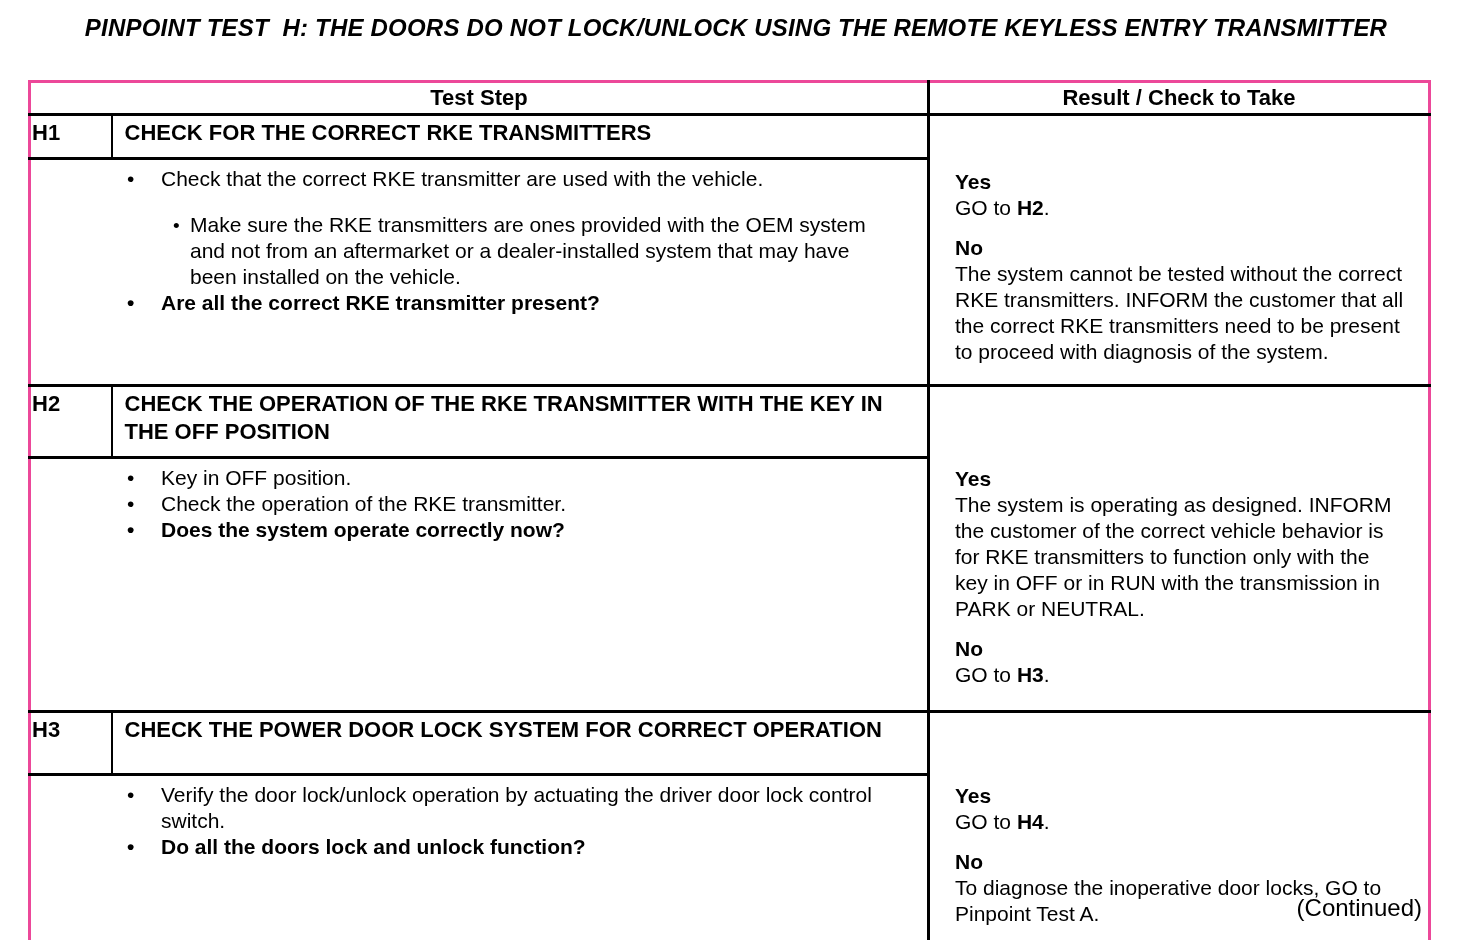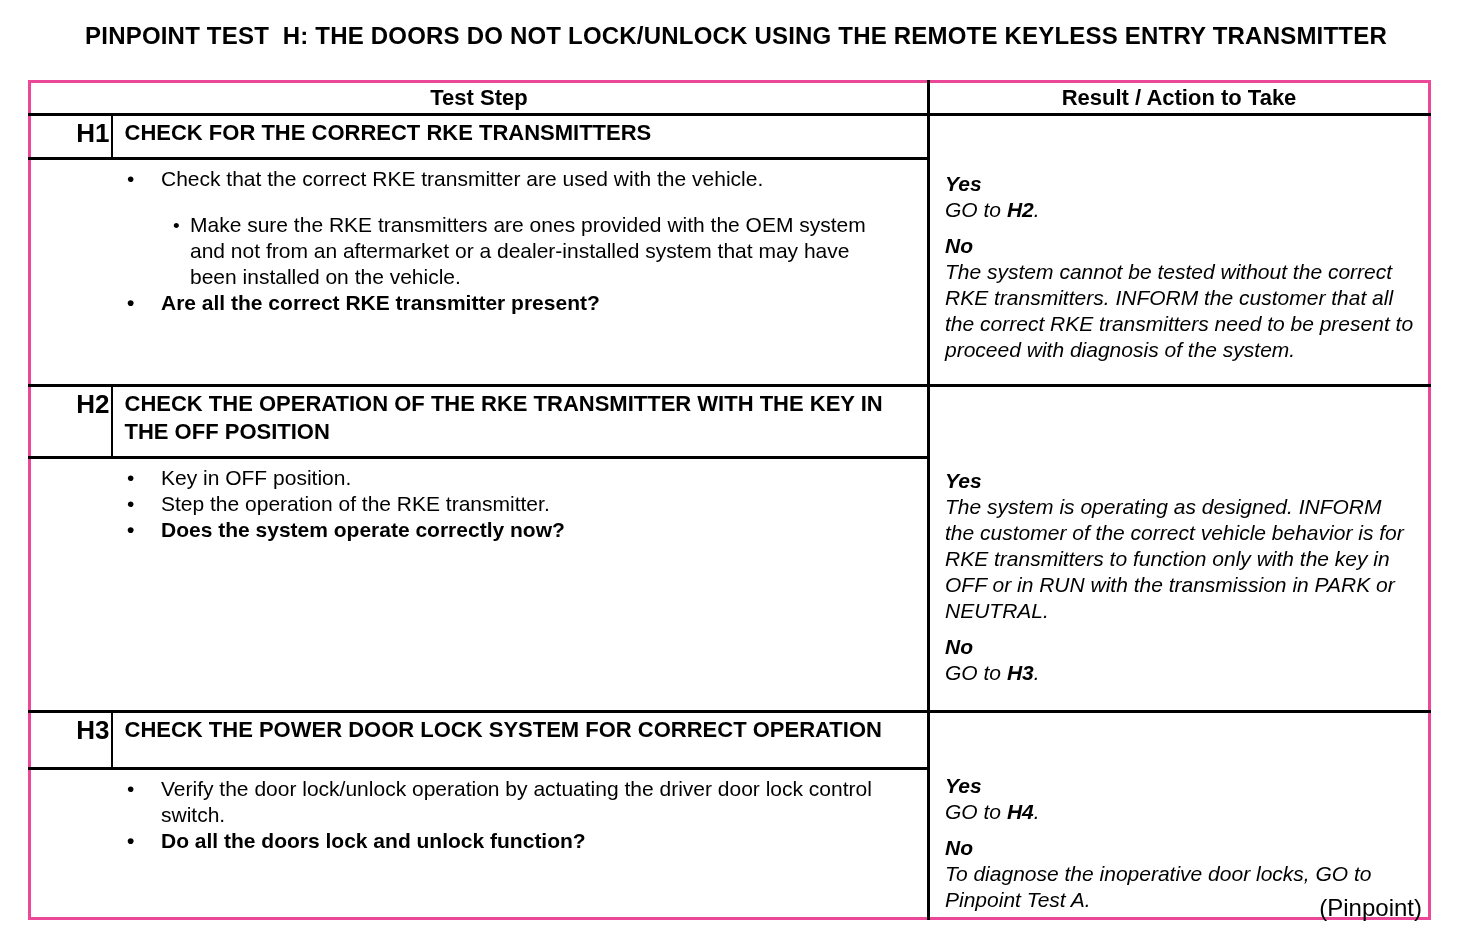--- a/index.html
+++ b/index.html
@@ -5,24 +5,24 @@
   * { box-sizing: border-box; }
   html, body { margin: 0; padding: 0; }
   body {
     width: 1472px; height: 940px;
     position: relative; overflow: hidden;
     background: #ffffff; color: #000000;
     font-family: "Liberation Sans", "DejaVu Sans", sans-serif;
   }
 
   .doc-title {
-    width: 1404px; margin: 8px auto; padding-top: 13px;
+    width: 1404px; margin: 0 auto; padding-top: 13px;
     text-align: center; font-weight: 700;
     font-size: 24px; line-height: 29px;
-    white-space: pre-wrap; letter-spacing: 0.2px;
+    white-space: pre-wrap; letter-spacing: 0.2px; font-style: italic;
   }
 
   table.pinpoint {
     position: absolute; left: 28px; top: 80px;
     width: 1400px; table-layout: fixed;
     border-collapse: collapse;
     border: 3px solid #ec4899;
   }
 
   th {
@@ -31,22 +31,22 @@
     border-bottom: 2px solid #000;
   }
   th.result-h { border-left: 3px solid #000; }
 
   tr.title-row td { border-top: 3px solid #000; }
 
   td { vertical-align: top; }
 
   td.step-id {
     border-right: 2px solid #000; border-bottom: 3px solid #000;
-    text-align: right; font-weight: 700;
-    font-size: 26px; line-height: 28px; padding-top: 3px;
+    text-align: left; font-weight: 700;
+    font-size: 22px; line-height: 28px; padding-top: 3px;
   }
   td.step-title {
     border-bottom: 3px solid #000;
     font-weight: 700; font-size: 22px; line-height: 28px;
     padding: 3px 30px 10px 12px;
   }
   td.step-body { padding: 6px 30px 0 0; }
 
   tr.h1t { height: 34px; }  tr.h1b { height: 227px; }
   tr.h2t { height: 56px; }  tr.h2b { height: 254px; }
@@ -61,21 +61,21 @@
   ul.bullets li.q { font-weight: 700; }
 
   td.result {
     border-left: 3px solid #000;
     vertical-align: middle;
     font-size: 21px; line-height: 26px;
     padding: 0 8px 0 11px;
   }
   td.result.pt-h1 { padding-top: 34px; }
   td.result.pt-h23 { padding-top: 56px; }
-  .res-block { margin: 4px; font-style: italic; }
+  .res-block { margin: 14px; }
   .res-block + .res-block { margin-top: 10px; }
   .res-label { font-weight: 700; }
   .res-block p { margin: 0; }
   .goto-target { font-weight: 700; }
 
   .continued {
     position: absolute; top: 893px; right: 50px;
     font-size: 24px; line-height: 30px;
   }
 </style>
@@ -87,21 +87,21 @@
 <table class="pinpoint">
   <colgroup>
     <col style="width:82px">
       <col style="width:817px">
       <col style="width:501px">
   </colgroup>
 
   <tbody>
       <tr>
     <th colspan="2">Test Step</th>
-    <th class="result-h">Result / Action to Take</th>
+    <th class="result-h">Result / Check to Take</th>
   </tr>
 
   <tr class="title-row h1t">
     <td class="step-id">H1</td>
     <td class="step-title">CHECK FOR THE CORRECT RKE TRANSMITTERS</td>
     <td class="result pt-h1" rowspan="2">
       <div class="res-block">
         <div class="res-label">Yes</div>
         <p><span>GO to </span><span class="goto-target">H2</span><span>.</span></p>
       </div>
@@ -132,21 +132,21 @@
       <div class="res-block">
         <div class="res-label">No</div>
         <p><span>GO to </span><span class="goto-target">H3</span><span>.</span></p>
       </div>
     </td>
   </tr>
   <tr class="h2b">
     <td class="step-body" colspan="2">
       <ul class="bullets">
         <li><span class="bullet">•</span><span>Key in OFF position.</span></li>
-        <li><span class="bullet">•</span><span>Step the operation of the RKE transmitter.</span></li>
+        <li><span class="bullet">•</span><span>Check the operation of the RKE transmitter.</span></li>
         <li class="q"><span class="bullet">•</span><span>Does the system operate correctly now?</span></li>
       </ul>
     </td>
   </tr>
 
   <tr class="title-row h3t">
     <td class="step-id">H3</td>
     <td class="step-title">CHECK THE POWER DOOR LOCK SYSTEM FOR CORRECT OPERATION</td>
     <td class="result pt-h23" rowspan="2">
       <div class="res-block">
@@ -163,13 +163,13 @@
     <td class="step-body" colspan="2">
       <ul class="bullets">
         <li><span class="bullet">•</span><span>Verify the door lock/unlock operation by actuating the driver door lock control switch.</span></li>
         <li class="q"><span class="bullet">•</span><span>Do all the doors lock and unlock function?</span></li>
       </ul>
     </td>
   </tr>
 </tbody>
   </table>
 
-<div class="continued">(Pinpoint)</div>
+<div class="continued">(Continued)</div>
 
 </body></html>

